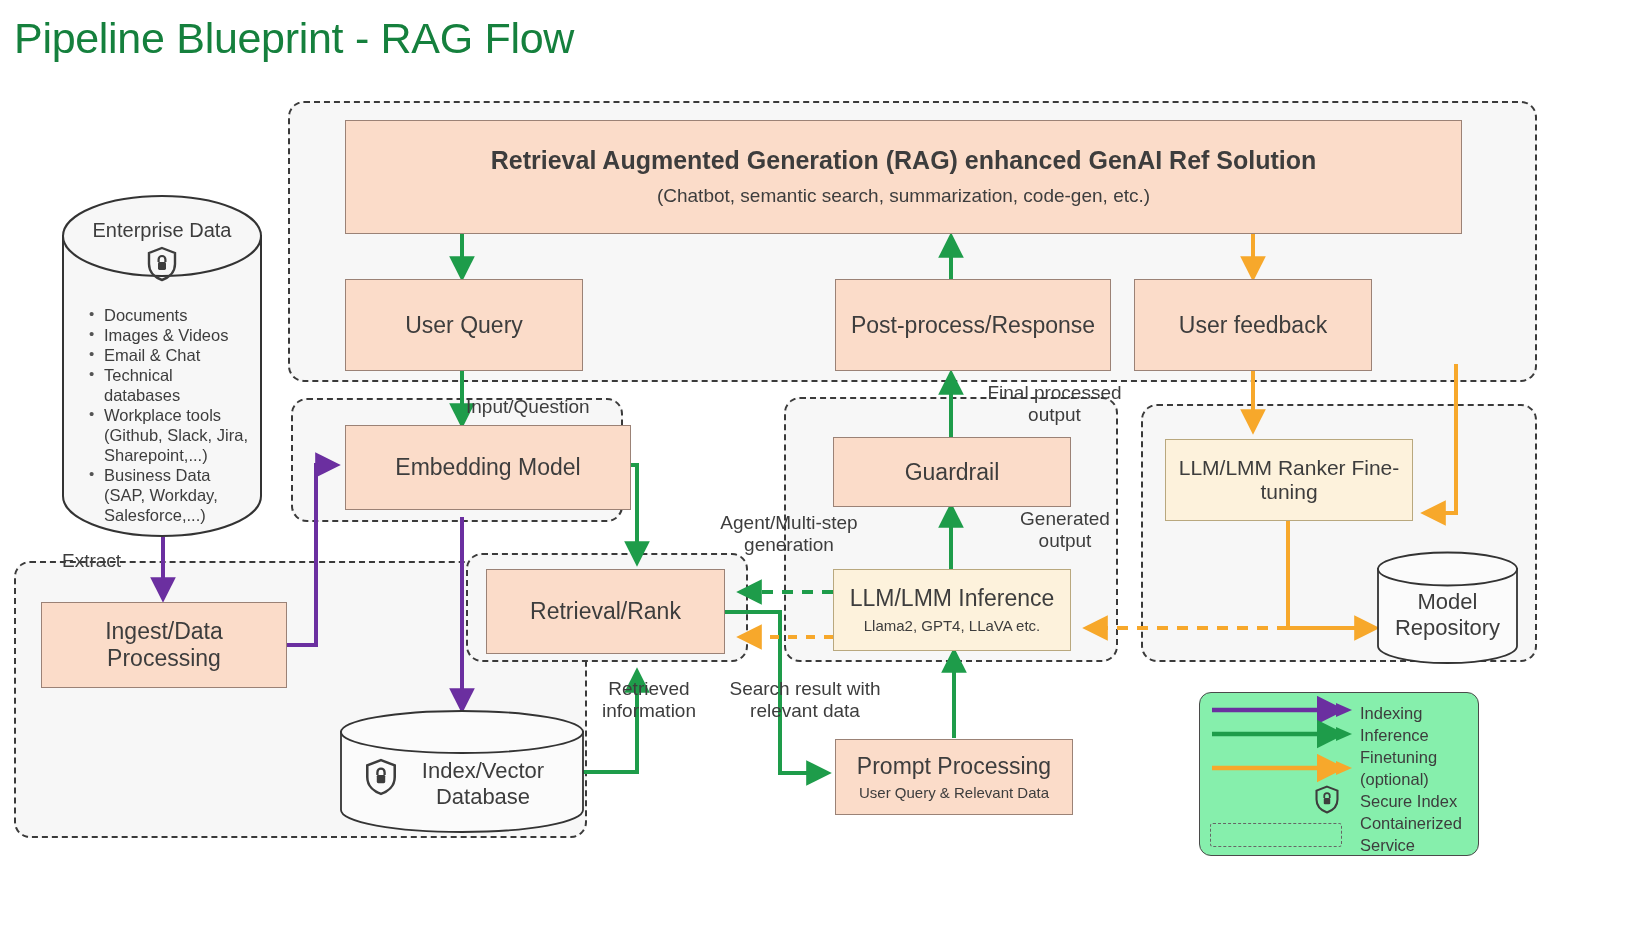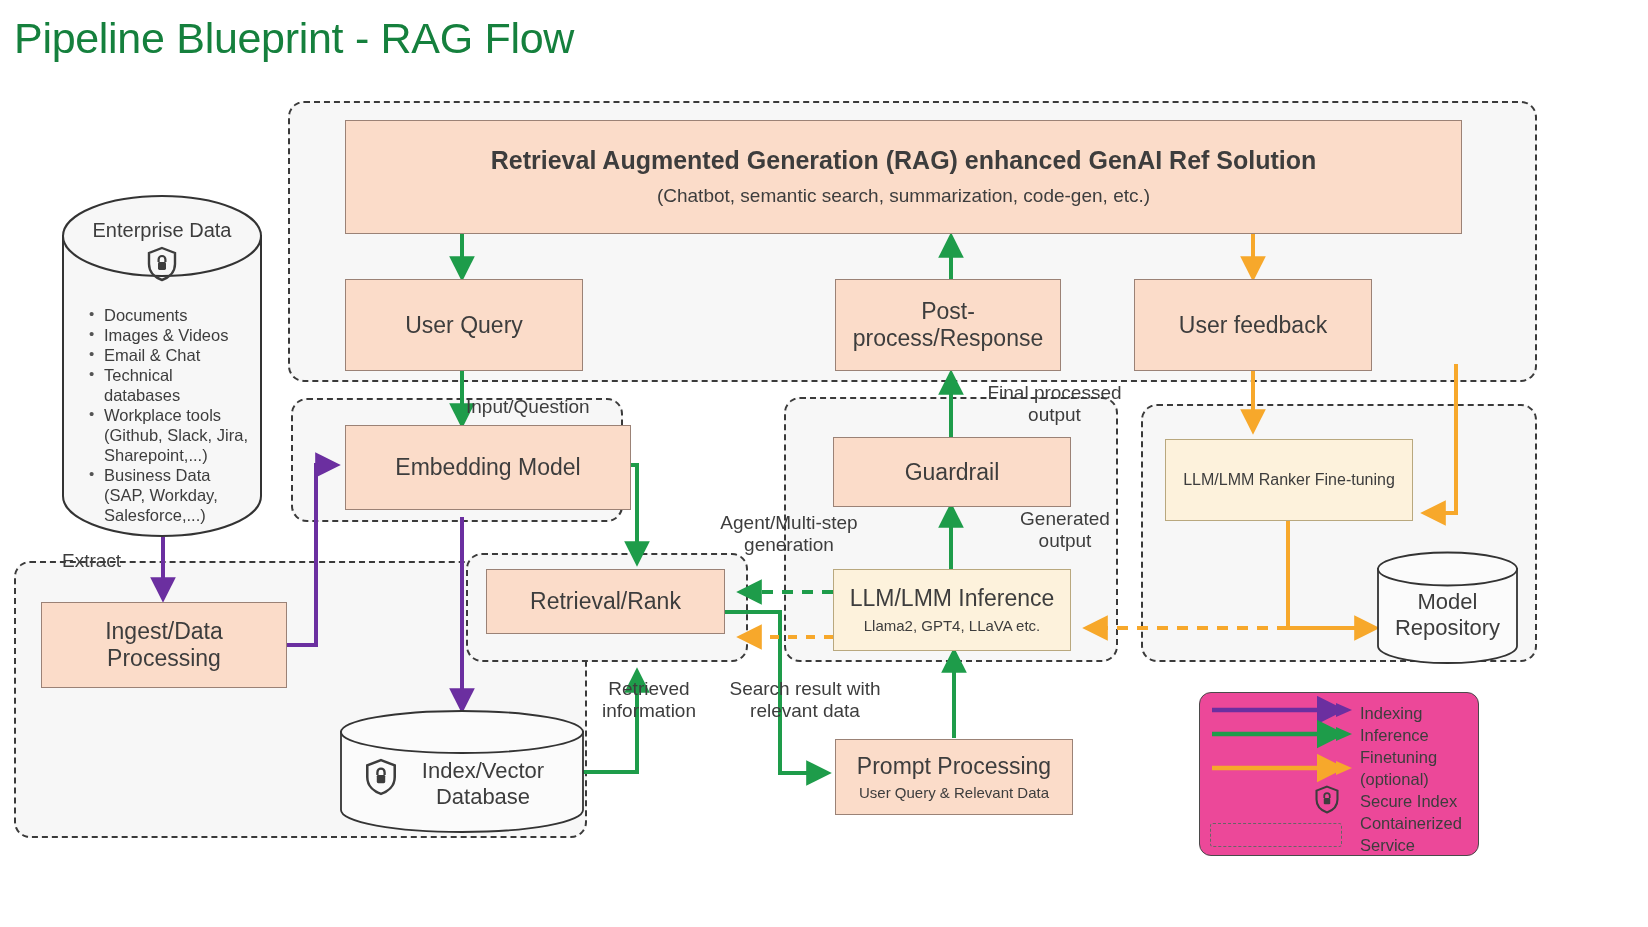--- a/index.html
+++ b/index.html
@@ -52,21 +52,21 @@
   
   #arrows{position:absolute;left:0;top:0;width:1648px;height:927px;overflow:visible;}
 
   
   .elabel{
     font-size:19px;color:#3d3d3d;line-height:1.15;text-align:center;white-space:pre-line;
   }
 
   
   .legend{
-    border:1.6px solid #4a4a4a;border-radius:12px;background:#ec4899;
+    border:1.6px solid #4a4a4a;border-radius:12px;background:#86efac;
   }
   .legend-rows{
     position:absolute;left:160px;top:10px;font-size:16.5px;color:#3d3d3d;
     line-height:1.33;
   }
   .legend-rows div{white-space:nowrap;}
   .legend-dashbox{
     position:absolute;border:1.8px dashed #666;border-radius:3px;background:transparent;
   }
   .shield-wrap{position:absolute;}
@@ -170,46 +170,46 @@
 
   <div class="abs node" style="left:345px;top:120px;width:1117px;height:114px;">
     <div style="font-size:25px;font-weight:700;padding:0 10px;">Retrieval Augmented Generation (RAG) enhanced GenAI Ref Solution</div>
     <div class="sub" style="font-size:19px;margin-top:10px;">(Chatbot, semantic search, summarization, code-gen, etc.)</div>
   </div>
 
   <div class="abs node" style="left:345px;top:279px;width:238px;height:92px;font-size:23px;">
     <div>User Query</div>
   </div>
 
-  <div class="abs node" style="left:835px;top:279px;width:226px;height:92px;font-size:23px;">
+  <div class="abs node" style="left:835px;top:279px;width:276px;height:92px;font-size:23px;">
     <div style="padding:0 6px;">Post-process/Response</div>
   </div>
 
   <div class="abs node" style="left:1134px;top:279px;width:238px;height:92px;font-size:23px;">
     <div>User feedback</div>
   </div>
 
 
   <div class="abs node" style="left:345px;top:425px;width:286px;height:85px;font-size:23px;">
     <div>Embedding Model</div>
   </div>
 
   <div class="abs node" style="left:833px;top:437px;width:238px;height:70px;font-size:23px;">
     <div>Guardrail</div>
   </div>
 
-  <div class="abs node yellow" style="left:1165px;top:439px;width:248px;height:82px;font-size:16px;">
+  <div class="abs node yellow" style="left:1165px;top:439px;width:248px;height:82px;font-size:21px;">
     <div style="padding:0 8px;">LLM/LMM Ranker Fine-tuning</div>
   </div>
 
   <div class="abs node" style="left:41px;top:602px;width:246px;height:86px;font-size:23px;">
     <div style="padding:0 8px;">Ingest/Data Processing</div>
   </div>
 
-  <div class="abs node" style="left:486px;top:569px;width:239px;height:65px;font-size:23px;">
+  <div class="abs node" style="left:486px;top:569px;width:239px;height:85px;font-size:23px;">
     <div>Retrieval/Rank</div>
   </div>
 
   <div class="abs node yellow" style="left:833px;top:569px;width:238px;height:82px;">
     <div style="font-size:23px;">LLM/LMM Inference</div>
     <div class="sub" style="font-size:15px;margin-top:5px;">Llama2, GPT4, LLaVA etc.</div>
   </div>
 
   <div class="abs node" style="left:835px;top:739px;width:238px;height:76px;">
     <div style="font-size:23px;">Prompt Processing</div>

